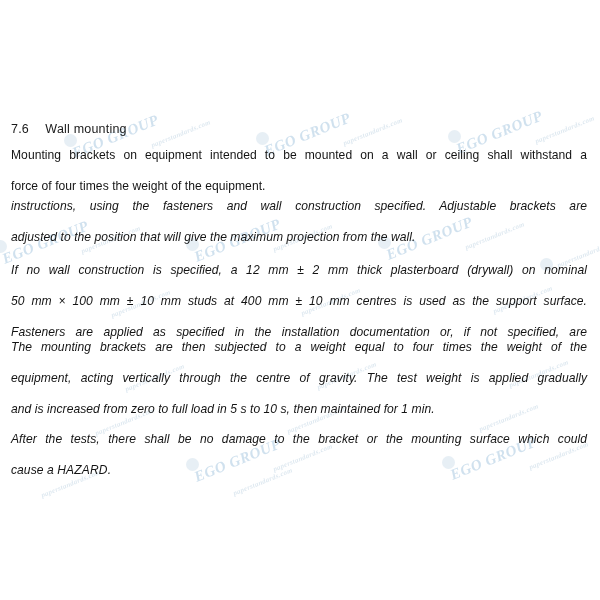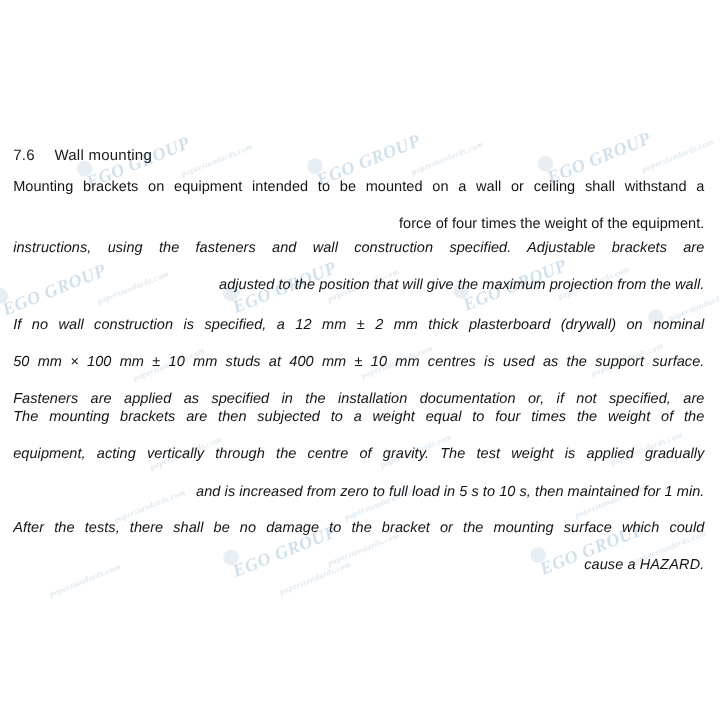--- a/index.html
+++ b/index.html
@@ -105,21 +105,21 @@
     display: block;
     text-align: justify;
   }
   .para .jline::after {
     content: "";
     display: inline-block;
     width: 100%;
   }
   .para .lastline {
     display: block;
-    text-align: right;
+    text-align: left;
   }
 
   .smallcaps {
     font-size: 12px;
     letter-spacing: 0.2px;
   }
 
   #p-intro   { top: 148px; }
   #p-conform { top: 199px; }
   #p-wall    { top: 263px; }

